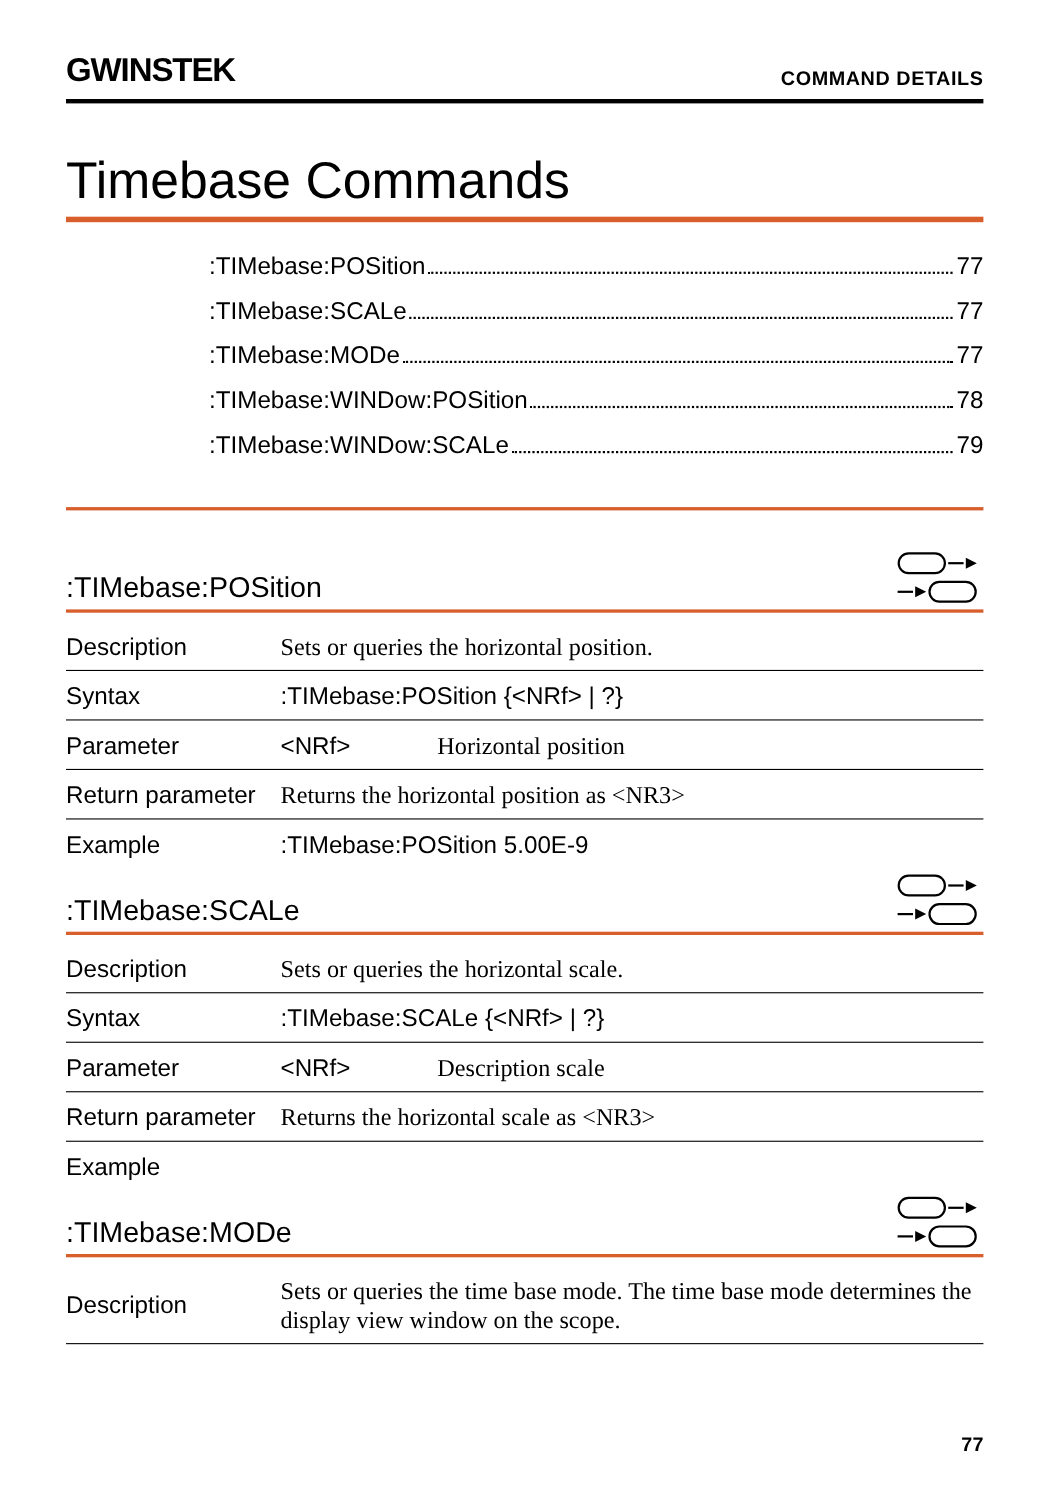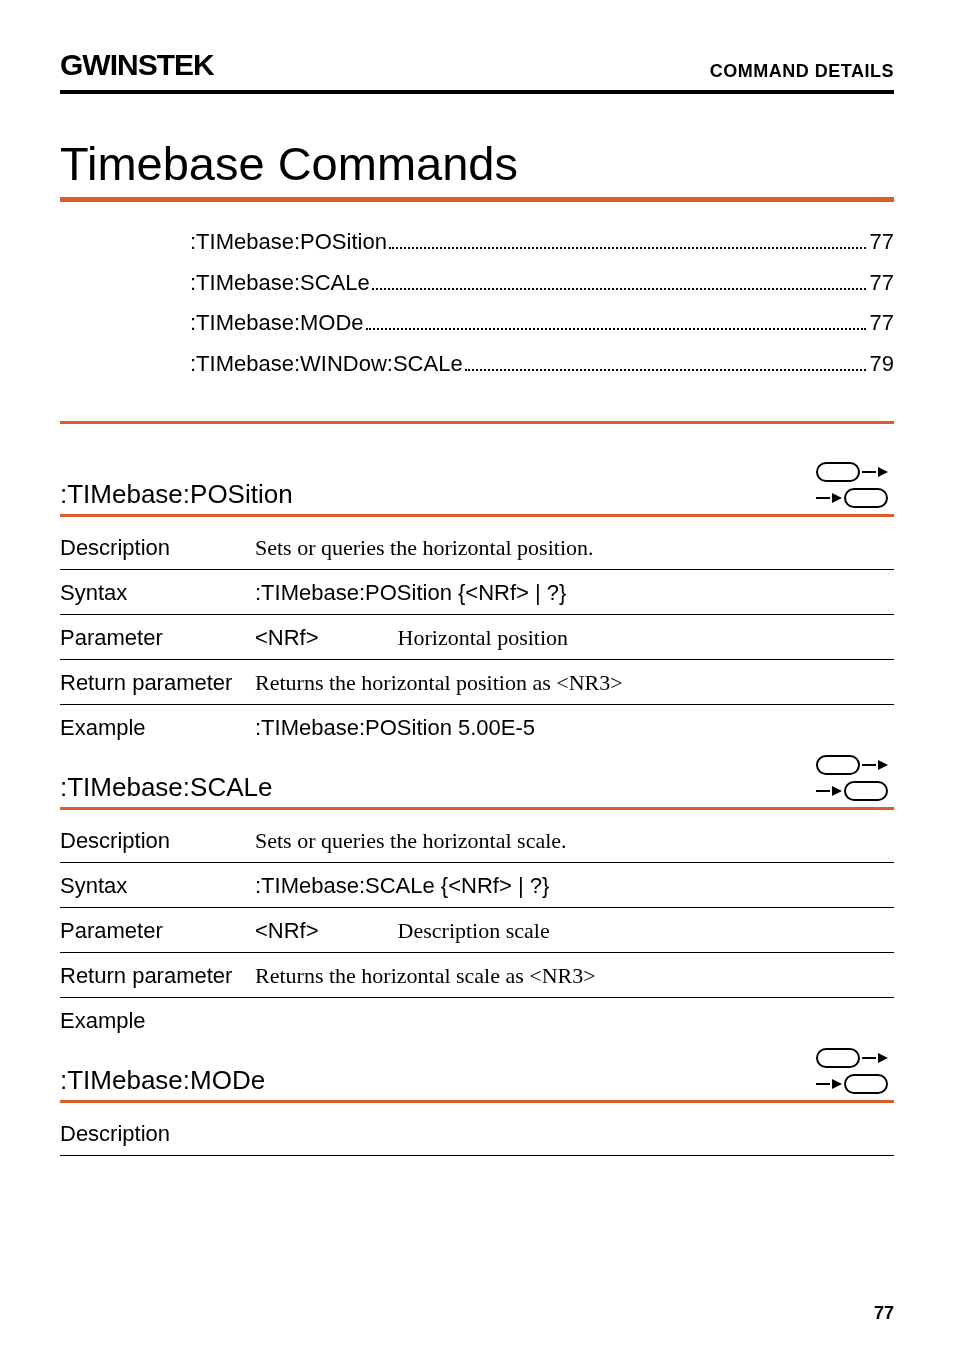--- a/index.html
+++ b/index.html
@@ -188,20 +188,25 @@
     <span class="toc-label">:TIMebase:SCALe</span>
     <span class="toc-dots"></span>
     <span class="toc-page">77</span>
   </div>
   <div class="toc-row">
     <span class="toc-label">:TIMebase:MODe</span>
     <span class="toc-dots"></span>
     <span class="toc-page">77</span>
   </div>
   <div class="toc-row">
+    <span class="toc-label">:TIMebase:WINDow:POSition</span>
+    <span class="toc-dots"></span>
+    <span class="toc-page">78</span>
+  </div>
+  <div class="toc-row">
     <span class="toc-label">:TIMebase:WINDow:SCALe</span>
     <span class="toc-dots"></span>
     <span class="toc-page">79</span>
   </div>
 </div>
 <div class="orange-bar-thin"></div>
 
 <div class="section-block">
   <div class="section-header">
     <div class="section-title">:TIMebase:POSition</div>
@@ -240,21 +245,21 @@
         <span>Horizontal position</span>
       </div>
     </div>
     <div class="def-row">
       <div class="def-label">Return parameter</div>
       <div class="def-value">Returns the horizontal position as &lt;NR3&gt;</div>
     </div>
     <div class="def-row no-border">
       <div class="def-label">Example</div>
       <div class="def-value example-block">
-        <span class="mono">:TIMebase:POSition 5.00E-5</span>
+        <span class="mono">:TIMebase:POSition 5.00E-9</span>
       </div>
     </div>
   </div>
 </div>
 
 <div class="section-block" style="margin-top:6px">
   <div class="section-header">
     <div class="section-title">:TIMebase:SCALe</div>
     <div class="icon-stack">
       <div class="icon-row">
@@ -319,17 +324,18 @@
           </div>
         <div class="oval-small"></div>
       </div>
     </div>
   </div>
   <div class="orange-bar-thin"></div>
 
   <div class="defs">
     <div class="def-row">
       <div class="def-label">Description</div>
+      <div class="def-value">Sets or queries the time base mode. The time base mode determines the display view window on the scope.</div>
     </div>
   </div>
 </div>
 
 <div class="page-num">77</div>
 
 </body></html>

